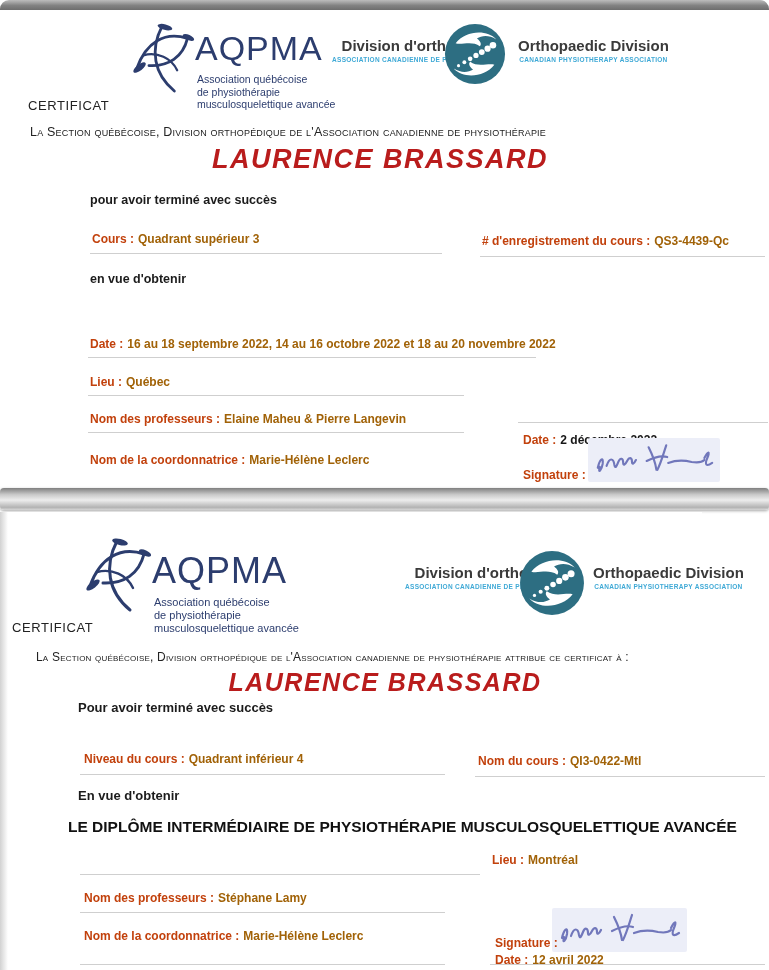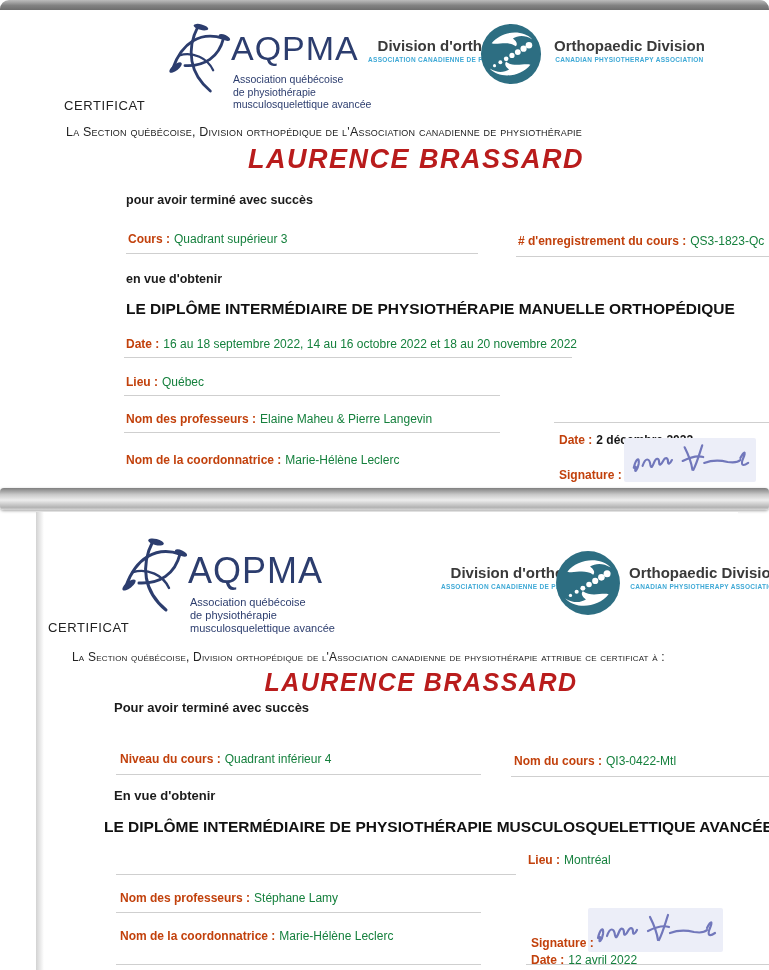--- a/index.html
+++ b/index.html
@@ -4,29 +4,29 @@
 <style>
   html,body{margin:0;padding:0;background:#ffffff;}
   #stage{position:relative;width:769px;height:970px;overflow:hidden;background:#ffffff;
          font-family:"Liberation Sans",sans-serif;color:#1b1b1b;}
   .bar-top{position:absolute;left:0;top:0;width:769px;height:10px;
            background:linear-gradient(#bdbdbd,#828282 55%,#6e6e6e);
            border-radius:9px 9px 0 0;}
   .bar-divider{position:absolute;left:0;top:488px;width:769px;height:22px;
            background:linear-gradient(#7f7f7f,#c9c9c9 30%,#ededed 55%,#b3b3b3 88%,#d6d6d6);
            border-radius:4px;box-shadow:0 1px 3px rgba(0,0,0,.35);}
-  .page{position:absolute;left:0;width:702px;background:#ffffff;margin-left:36px;}
+  .page{position:absolute;left:0;width:702px;background:#ffffff;}
   #page1{top:10px;height:478px;}
   #page2{top:512px;height:458px;}
   #page2::before{content:"";position:absolute;left:0;top:0;width:8px;height:100%;
            background:linear-gradient(90deg,#d2d2d2,rgba(255,255,255,0));}
   .abs{position:absolute;white-space:nowrap;}
   .rule{position:absolute;height:0;border-top:1px solid #cfcfcf;}
   .label{font-weight:bold;color:#c2410c;}
-  .value{font-weight:normal;color:#15803d;margin-left:4px;}
+  .value{font-weight:bold;color:#a16207;margin-left:4px;}
   .certificat{font-size:13px;letter-spacing:.6px;color:#222;}
   .issuer{font-variant:small-caps;font-size:12.5px;letter-spacing:.2px;color:#222;}
   .recipient{text-align:center;font-size:27px;font-weight:bold;font-style:italic;letter-spacing:1.5px;color:#b91c1c;}
   .completion{font-weight:bold;font-size:12.5px;}
   .row{font-size:12px;}
   .envue{font-weight:bold;font-size:12.5px;}
   .diploma{font-weight:bold;font-size:15.5px;color:#111;}
   .sig-box{position:absolute;background:#eceef8;border-radius:2px;}
   .aqpma-acronym{font-size:34px;letter-spacing:1px;color:#2c3d6e;}
   .aqpma-sub{font-size:10.5px;line-height:12.5px;color:#2c3d6e;white-space:nowrap;}
@@ -96,27 +96,26 @@
     <div class="abs recipient" style="left:60px;top:134px;width:640px;">LAURENCE BRASSARD</div>
 
     <div class="abs completion" style="left:90px;top:183px;">pour avoir terminé avec succès</div>
 
     <div class="abs row" style="left:92px;top:222px;">
       <span class="label">Cours :</span><span class="value">Quadrant supérieur 3</span>
     </div>
     <div class="rule" style="left:90px;top:243px;width:352px;"></div>
 
     <div class="abs row" style="left:482px;top:224px;">
-      <span class="label"># d'enregistrement du cours :</span><span class="value">QS3-1823-Qc</span>
+      <span class="label"># d'enregistrement du cours :</span><span class="value">QS3-4439-Qc</span>
     </div>
     <div class="rule" style="left:480px;top:246px;width:285px;"></div>
 
     <div class="abs envue" style="left:90px;top:262px;">en vue d'obtenir</div>
 
-    <div class="abs diploma" style="left:90px;top:290px;">LE DIPLÔME INTERMÉDIAIRE DE PHYSIOTHÉRAPIE MANUELLE ORTHOPÉDIQUE</div>
 
     <div class="abs row" style="left:90px;top:327px;">
       <span class="label">Date :</span><span class="value">16 au 18 septembre 2022, 14 au 16 octobre 2022 et 18 au 20 novembre 2022</span>
     </div>
     <div class="rule" style="left:88px;top:347px;width:448px;"></div>
 
     <div class="abs row" style="left:90px;top:365px;">
       <span class="label">Lieu :</span><span class="value">Québec</span>
     </div>
     <div class="rule" style="left:88px;top:385px;width:376px;"></div>

